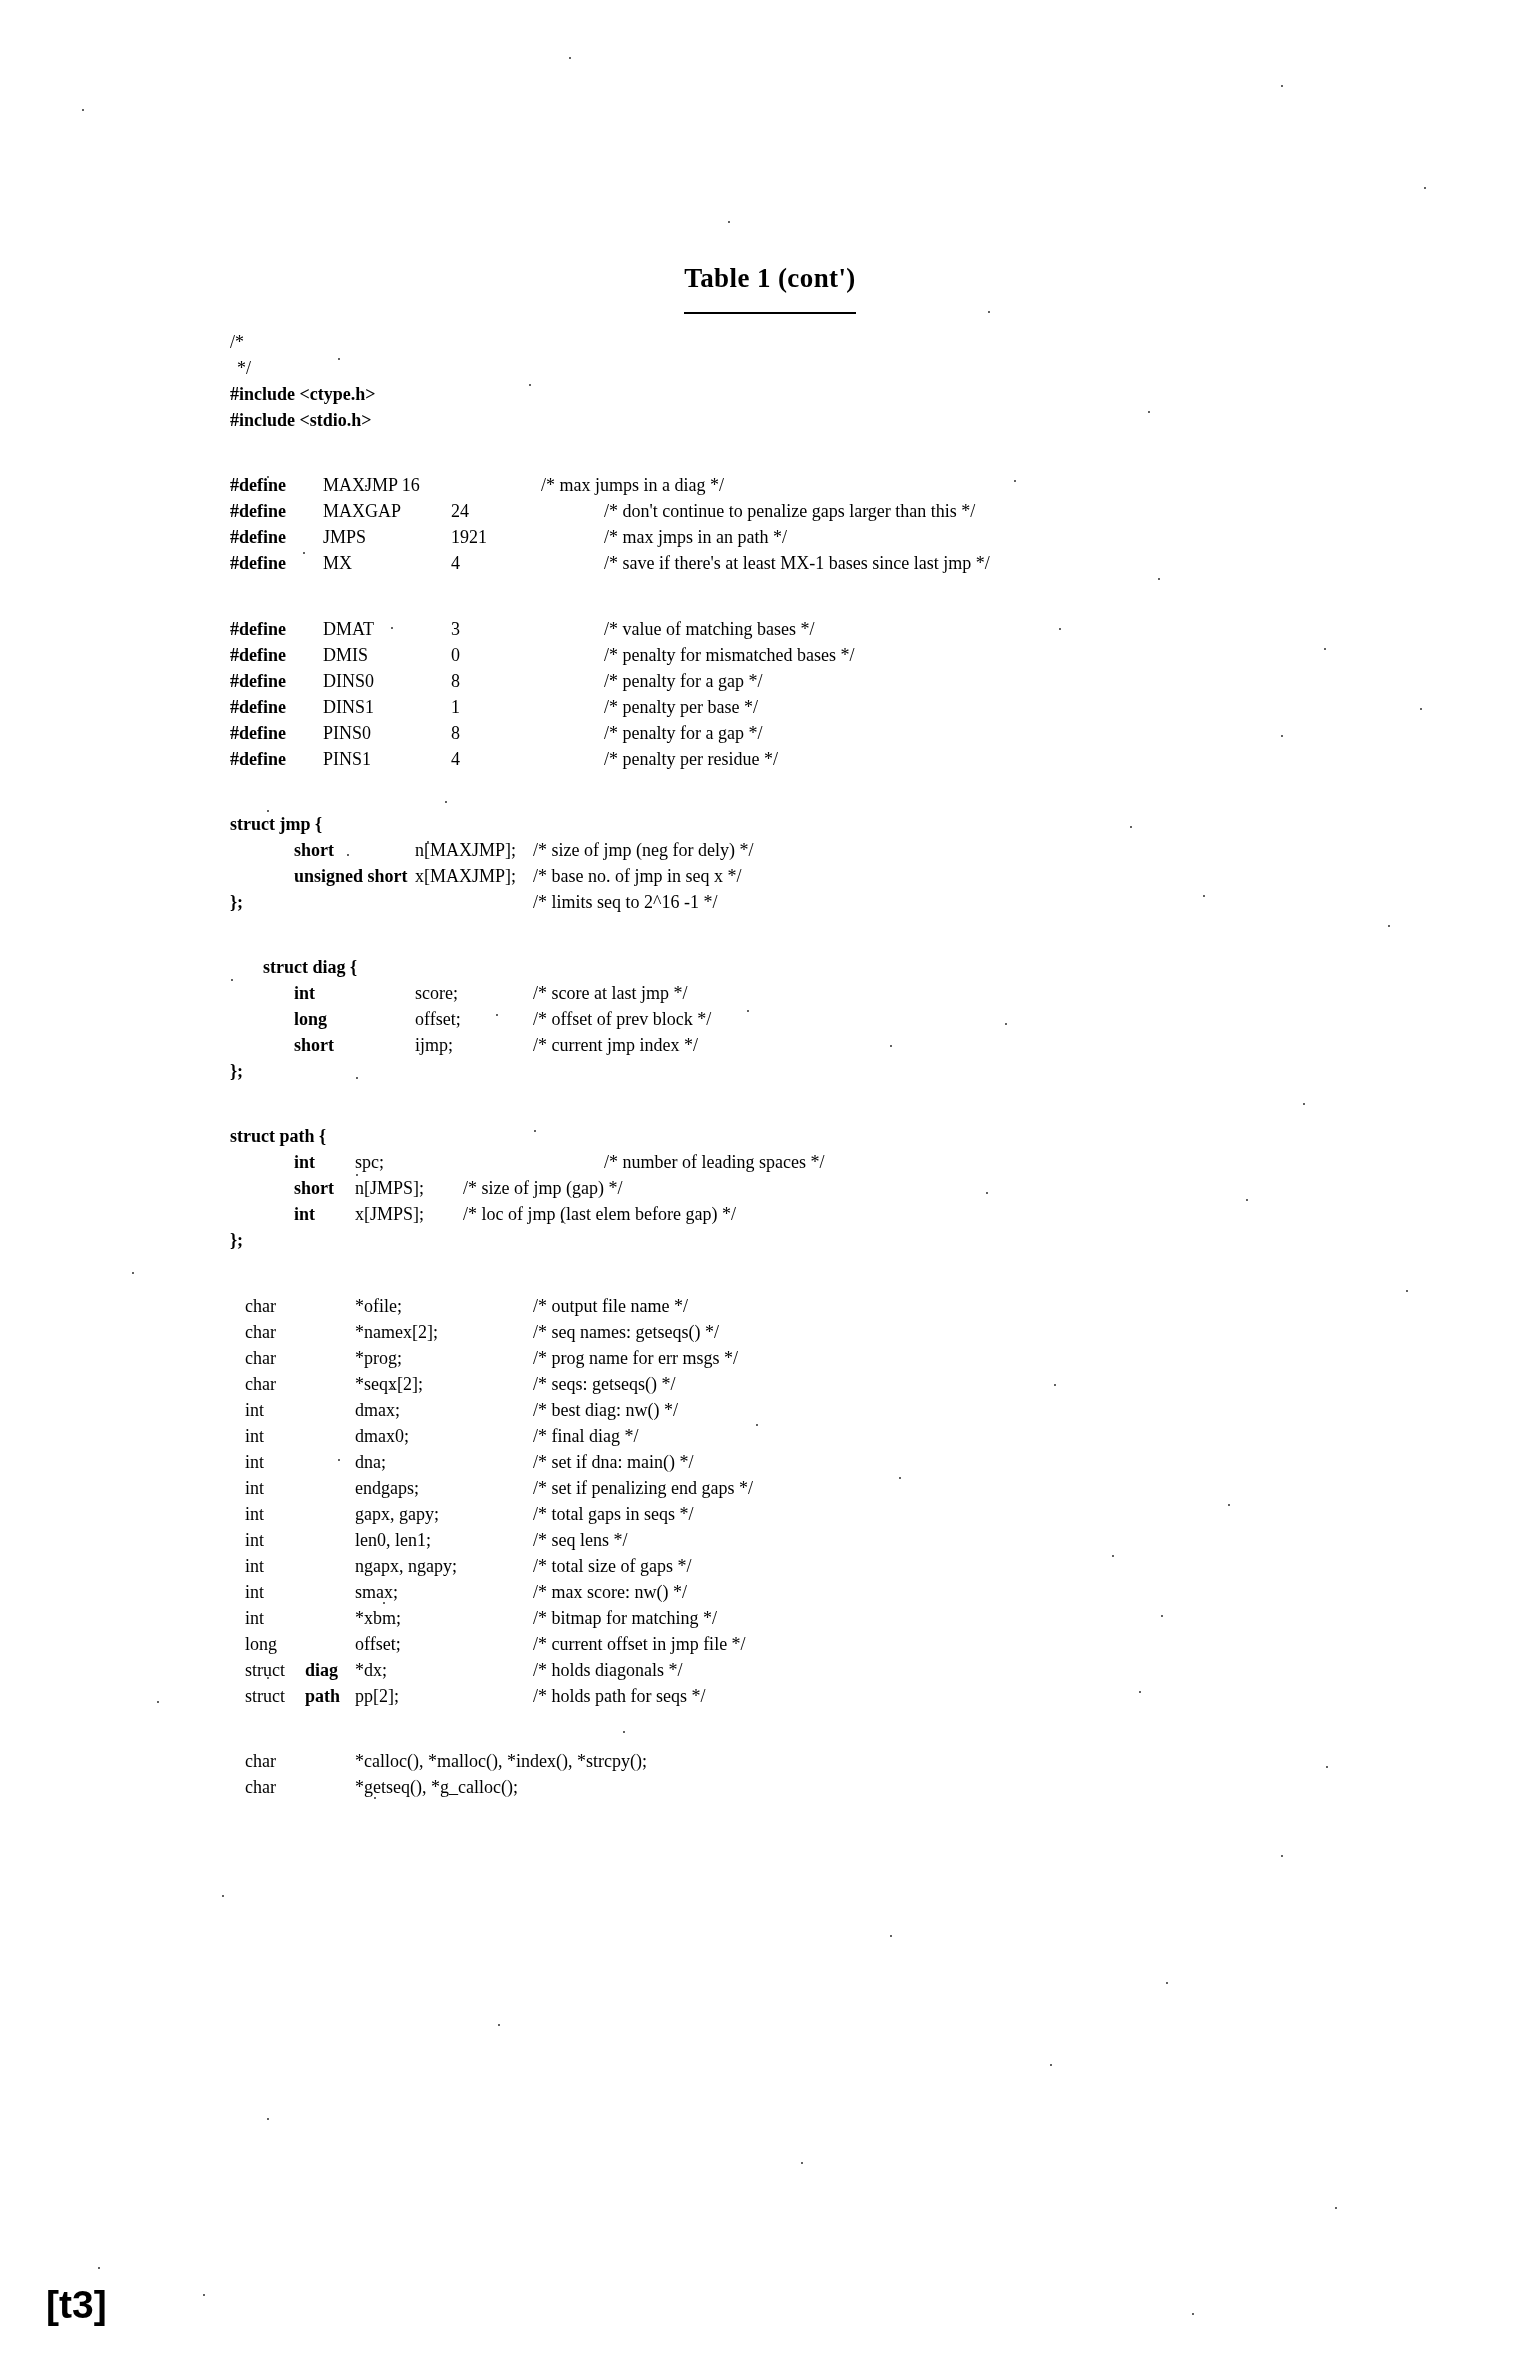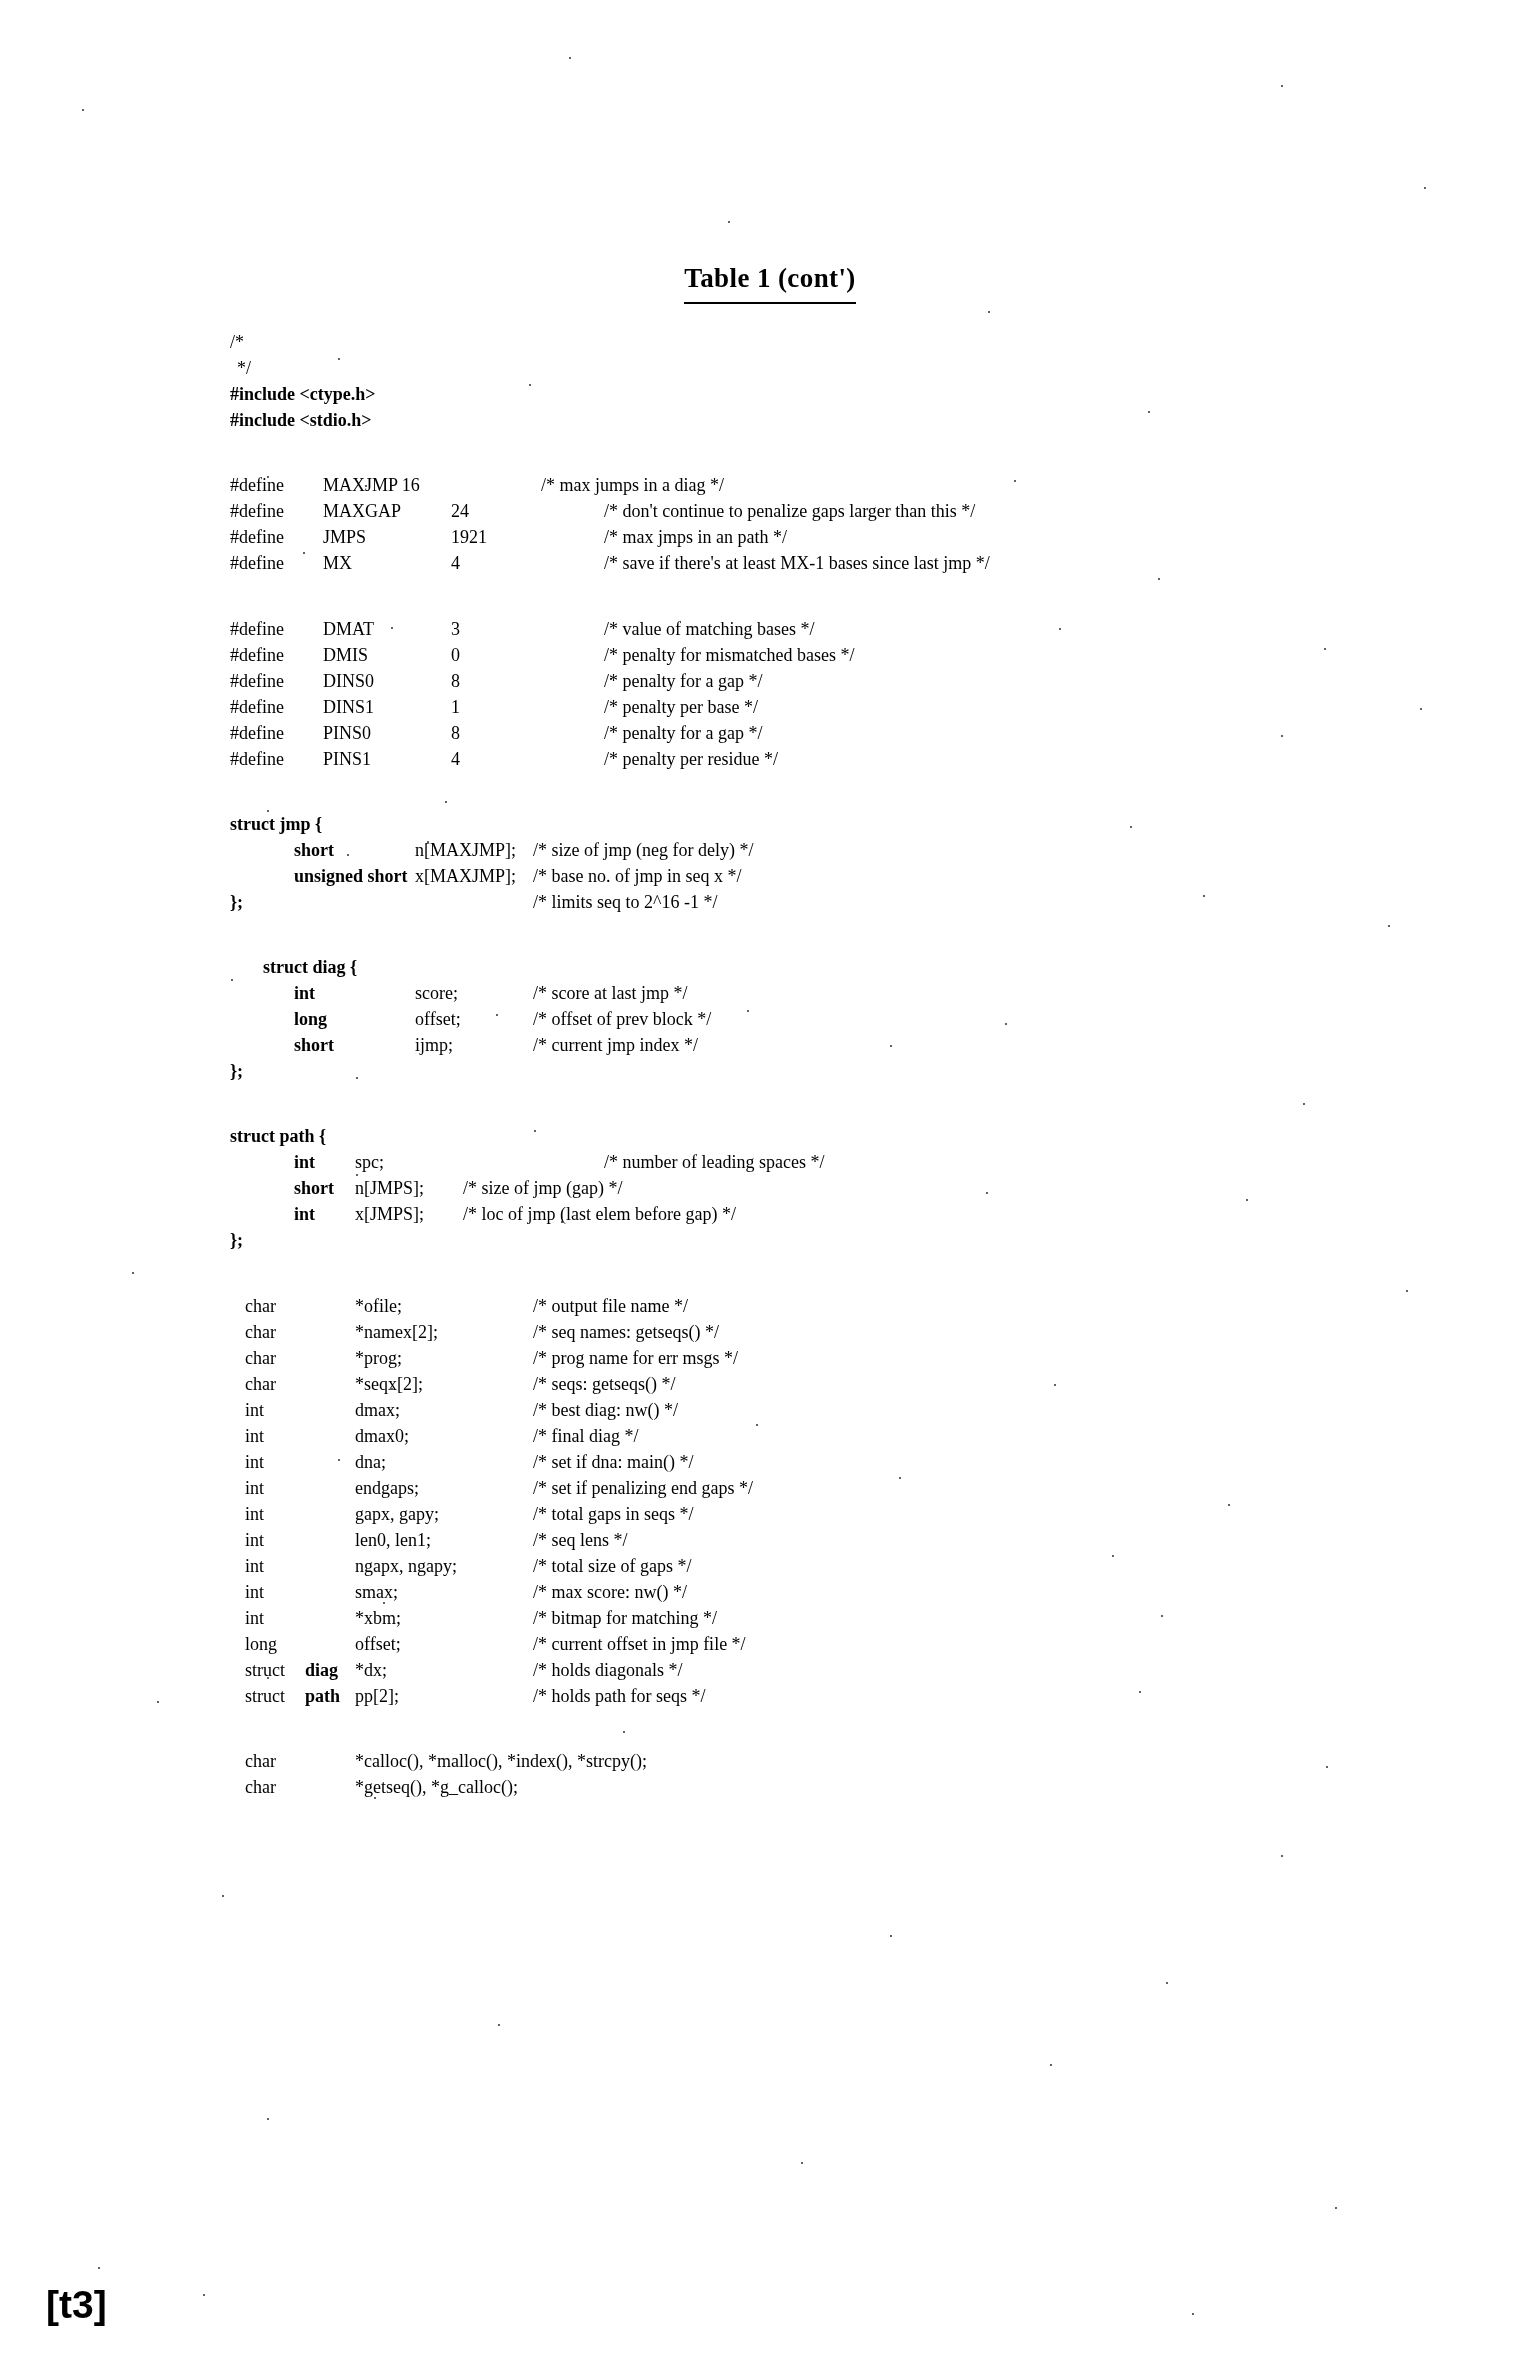--- a/index.html
+++ b/index.html
@@ -23,21 +23,21 @@
     left: 0;
     top: 263px;
     width: 1540px;
     text-align: center;
     font-size: 27px;
     font-weight: bold;
     letter-spacing: 0.4px;
   }
   .title span.u {
     border-bottom: 2.7px solid #000;
-    padding-bottom: 9px;
+    padding-bottom: 19px;
   }
 
   
   .code {
     position: absolute;
     left: 230px;
     top: 329px;
     width: 1157px;
     font-family: "Liberation Serif", "DejaVu Serif", serif;
     font-size: 18px;
@@ -47,21 +47,21 @@
     position: relative;
     height: 26px;
     white-space: pre;
   }
   .ln.blank { height: 26px; }
   .ln.half  { height: 13.3px; }
 
   .c { position: absolute; top: 0; white-space: pre; }
 
   
-  .k  { left: 0px;   font-weight: normal; }      
+  .k  { left: 0px;   font-weight: bold; }      
   .k2 { left: 75px;  font-weight: bold; }      
   .nm { left: 93px; }                          
   .vl { left: 221px; }                          
   .cm { left: 311px; }                          
   .cm2{ left: 374px; }                          
 
   
   .mi  { left: 64px;  font-weight: bold; }      
   .mn  { left: 185px; }                         
   .mc  { left: 303px; }                         

